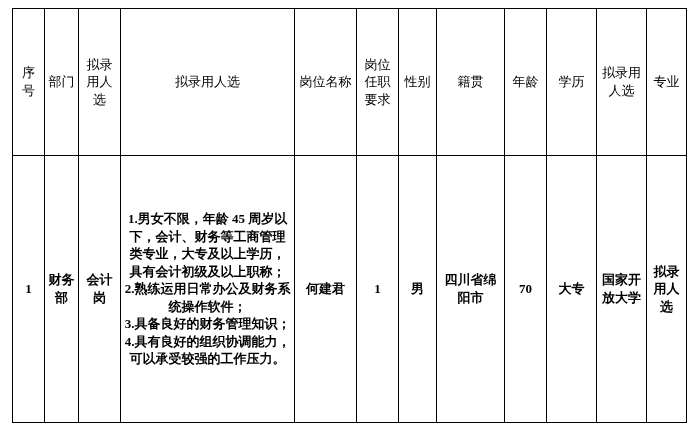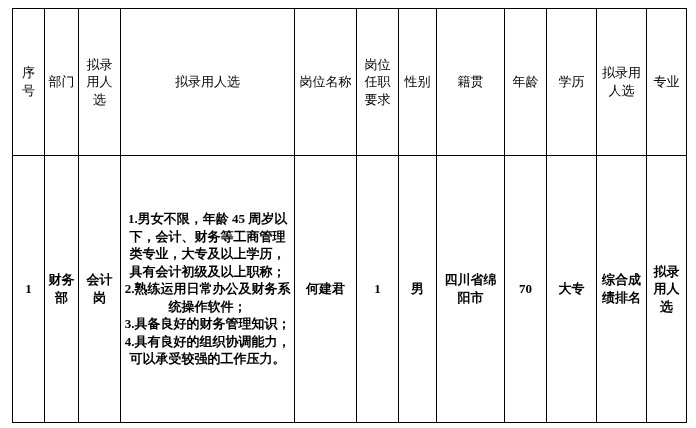--- a/index.html
+++ b/index.html
@@ -119,18 +119,18 @@
 2.熟练运用日常办公及财务系统操作软件；
 3.具备良好的财务管理知识；
 4.具有良好的组织协调能力，可以承受较强的工作压力。</div>
           </td>
         <td class="nowrapcell">何建君</td>
         <td>1</td>
         <td>男</td>
         <td>四川省绵阳市</td>
         <td>70</td>
         <td class="nowrapcell">大专</td>
-        <td>综合成绩排名</td>
+        <td>国家开放大学</td>
         <td>拟录用人选</td>
       </tr>
     </tbody>
   </table>
 </div>
 
 </body></html>

